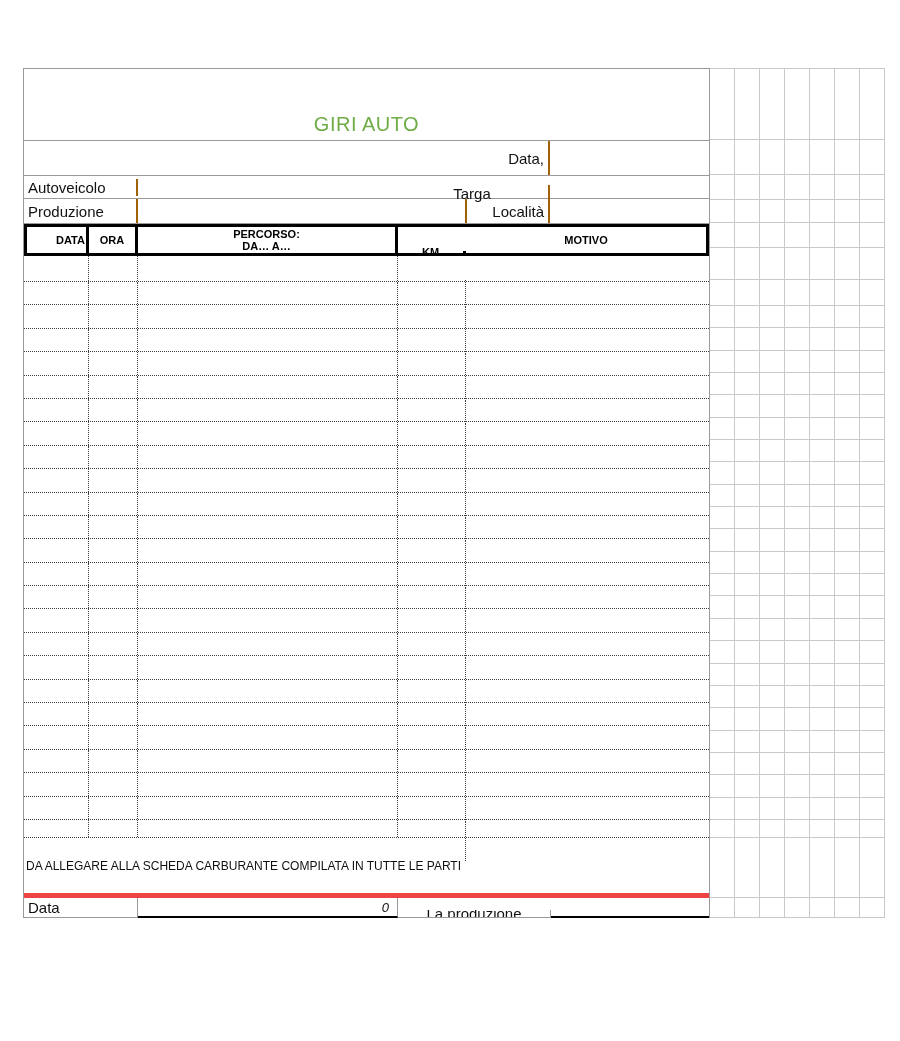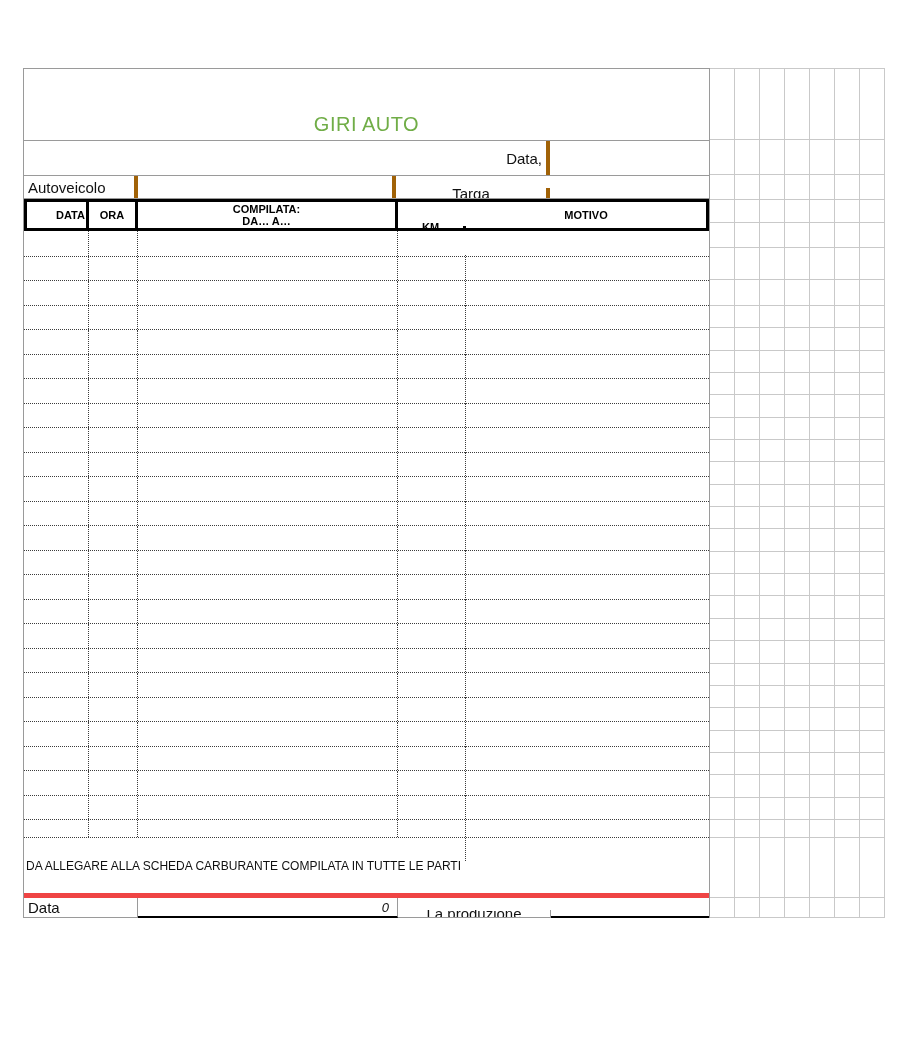--- a/index.html
+++ b/index.html
@@ -7,37 +7,37 @@
   body { font-family:"Liberation Sans", sans-serif; color:#1a1a1a; }
   .page { position:relative; width:900px; height:1041px; background:#fff; overflow:hidden; }
 
   
   .form { position:absolute; left:23px; top:68px; width:687px; height:850px;
           border-left:1px solid #9a9a9a; border-top:1px solid #9a9a9a; border-right:1px solid #9a9a9a;
           display:flex; flex-direction:column; background:#fff; }
 
   .row { display:flex; border-bottom:1px solid #9a9a9a; }
   .cell { display:flex; align-items:center; overflow:hidden; }
-  .cell.bR { border-right:4px solid #a16207; }
+  .cell.bR { border-right:2px solid #a16207; }
   .lab { font-size:15px; color:#111; white-space:nowrap; }
   .padL { padding-left:4px; }
   .right { justify-content:flex-end; padding-right:4px; }
   .center { justify-content:center;margin-top:12px; }
 
   .row-title { height:72px; display:flex; align-items:flex-end; justify-content:center;
                border-bottom:1px solid #9a9a9a; padding-bottom:4px; }
   .title-text { font-size:20px; letter-spacing:0.5px; }
 
   .row-data { height:35px; }
   .w526 { flex:0 0 526px; } .w161f { flex:1 1 auto; }
 
   .row-sig { height:25px; }
   .w65 { flex:0 0 65px; } .w307 { flex:0 0 307px; } .w70 { flex:0 0 70px; }
 
-  .row-auto { height:23px; }
+  .row-auto { height:23px;align-items:center; }
   .w114 { flex:0 0 114px; } .w258 { flex:0 0 258px; } .w154 { flex:0 0 154px; }
 
   .row-prod { height:25px; }
   .w329 { flex:0 0 329px; } .w83 { flex:0 0 83px; }
 
   
   .row-thead { height:32px; border-top:3px solid #000; border-bottom:3px solid #000;
                border-left:3px solid #000; border-right:3px solid #000; display:flex; }
   .th { display:flex; flex-direction:column; align-items:center; justify-content:center;
         font-size:11px; font-weight:bold; line-height:12px; color:#000; }
@@ -96,30 +96,40 @@
       <div class="cell bR w114 padL">
         <span class="lab">Autoveicolo</span>
       </div>
       <div class="cell bR w258"></div>
       <div class="cell bR w154 center">
         <span class="lab">Targa</span>
       </div>
       <div class="cell w161f"></div>
     </div>
 
+    <div class="row row-prod">
+      <div class="cell bR w114 padL">
+        <span class="lab">Produzione</span>
+      </div>
+      <div class="cell bR w329"></div>
+      <div class="cell bR w83 right">
+        <span class="lab">Località</span>
+      </div>
+      <div class="cell w161f"></div>
+    </div>
 
     <div class="row-thead">
       <div class="th sepR c-data">
         <span>DATA</span>
       </div>
       <div class="th sepR c-ora">
         <span>ORA</span>
       </div>
       <div class="th sepR c-percorso">
-        <span>COMPILATA:</span>
+        <span>PERCORSO:</span>
         <span>DA… A…</span>
       </div>
       <div class="th sepR c-km">
         <span>KM</span>
       </div>
       <div class="th c-motivo">
         <span>MOTIVO</span>
       </div>
     </div>
 

